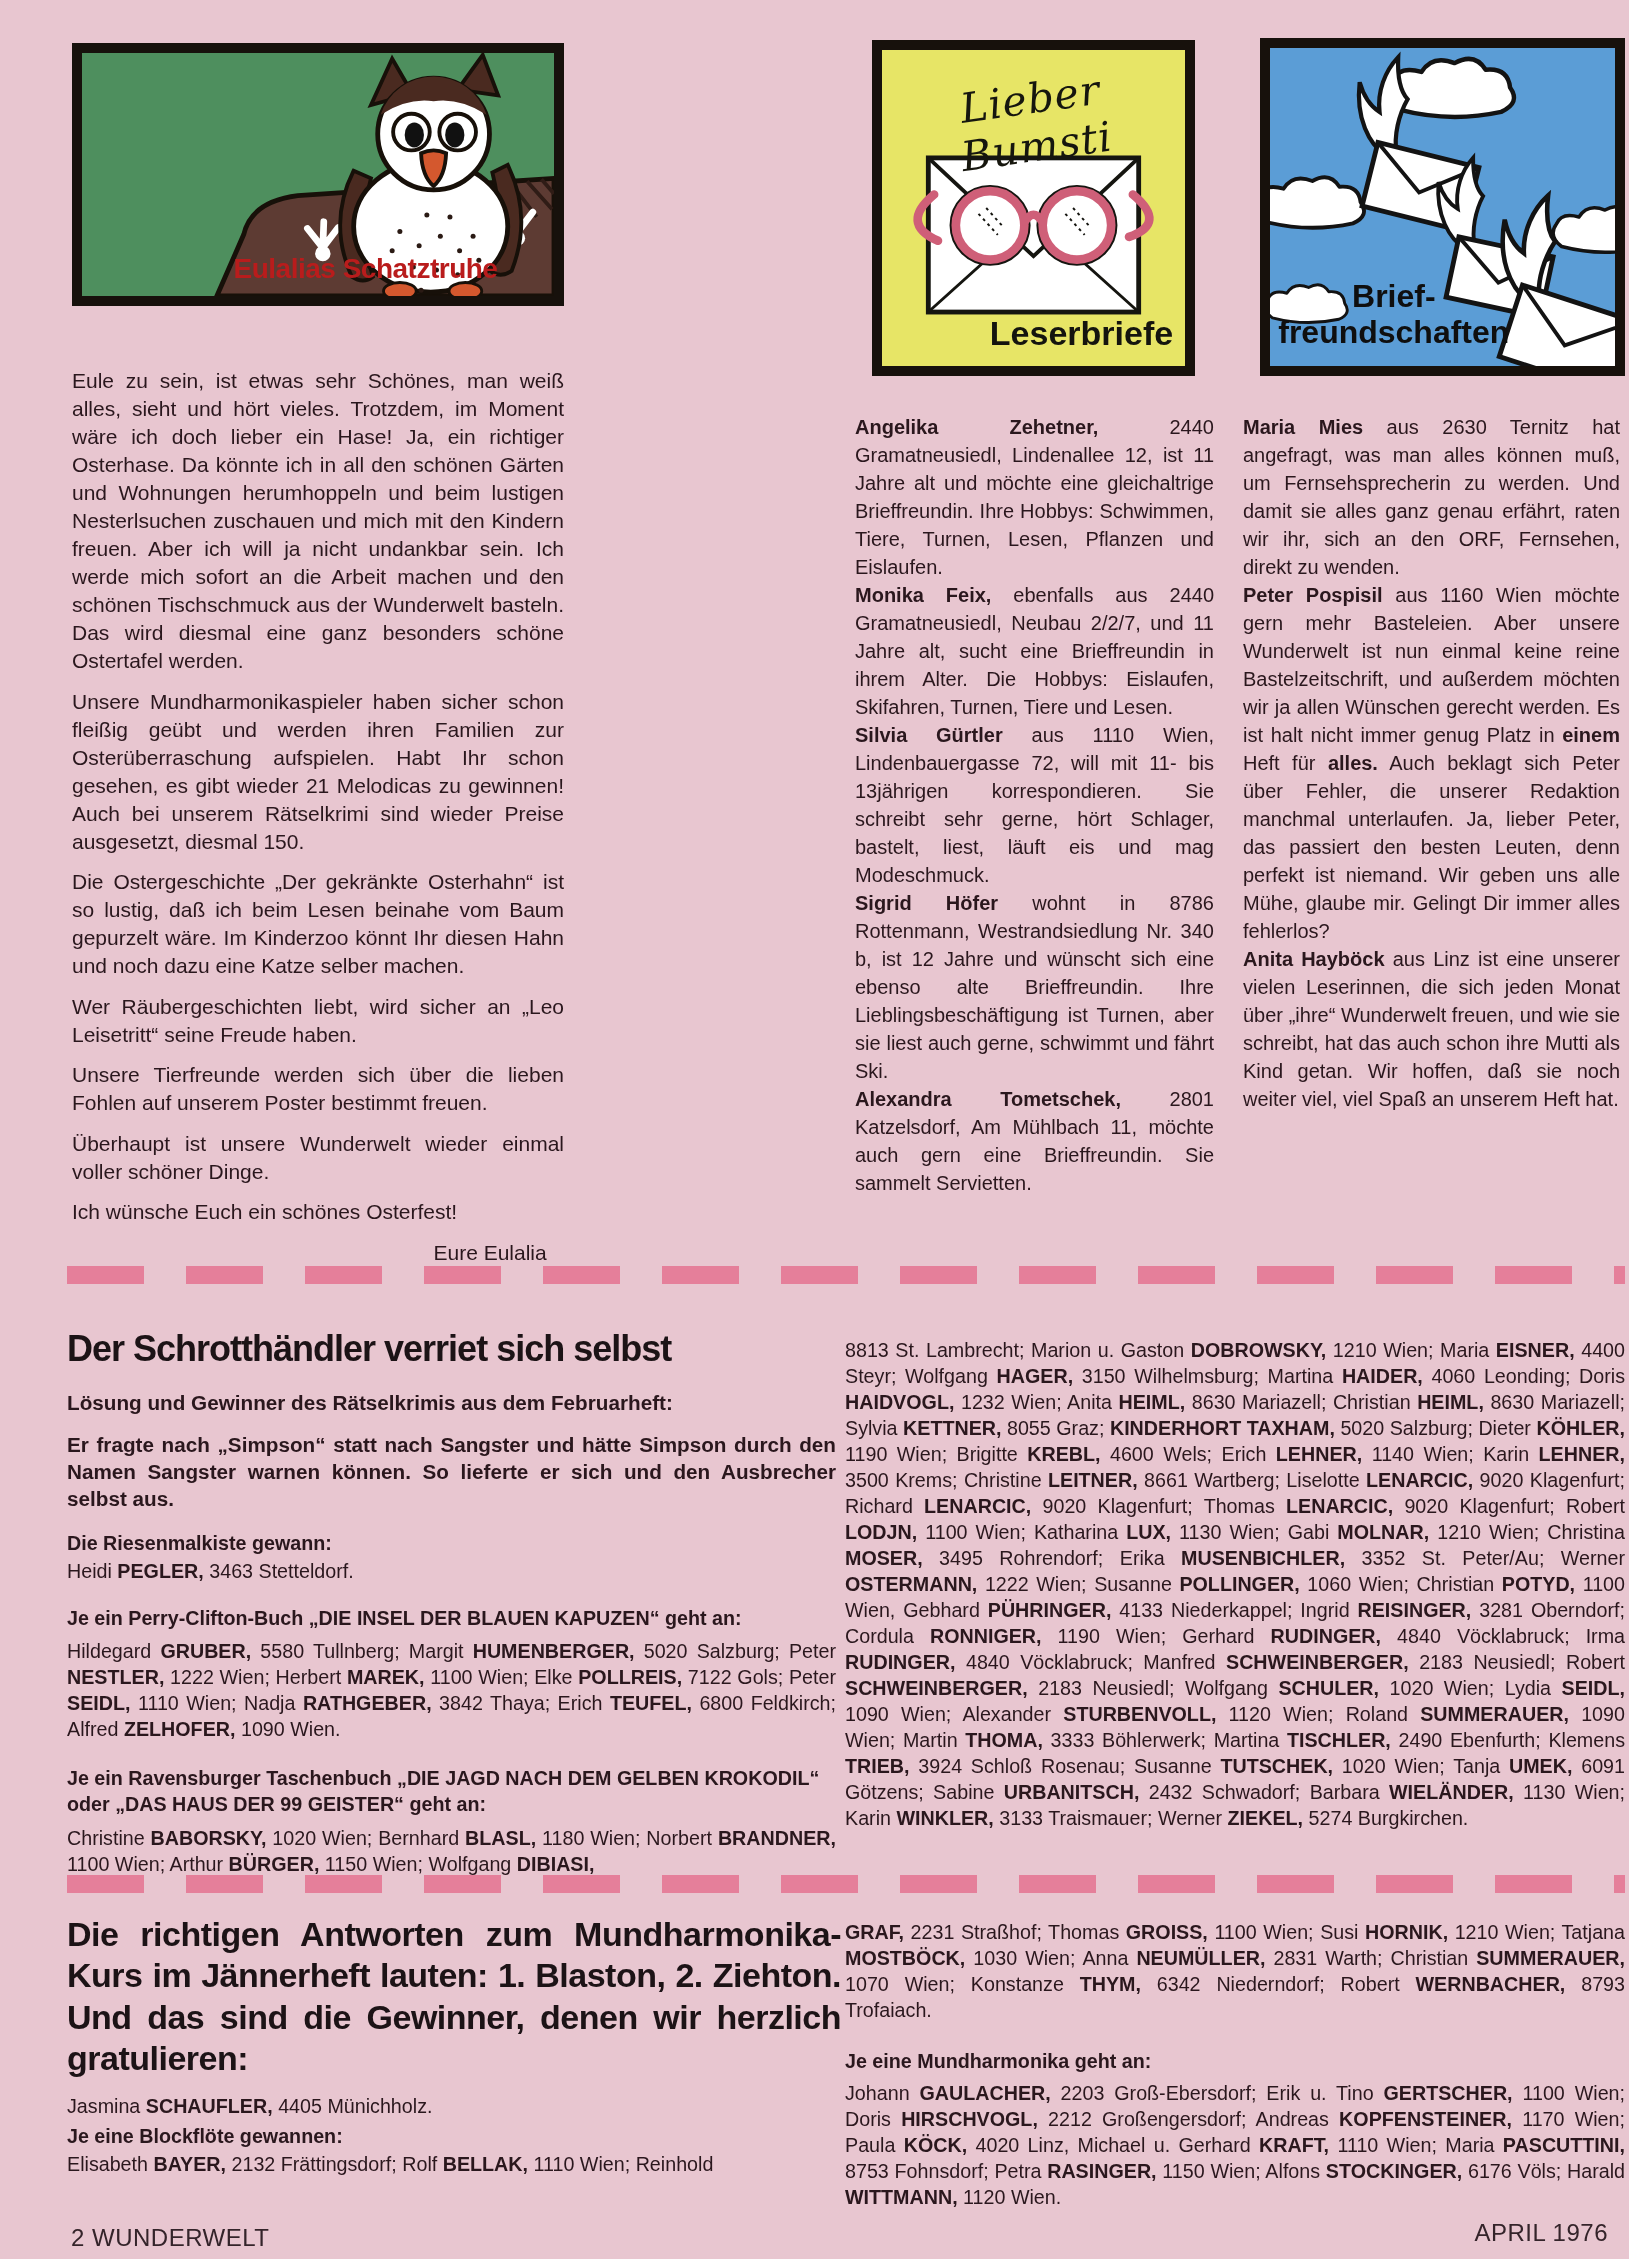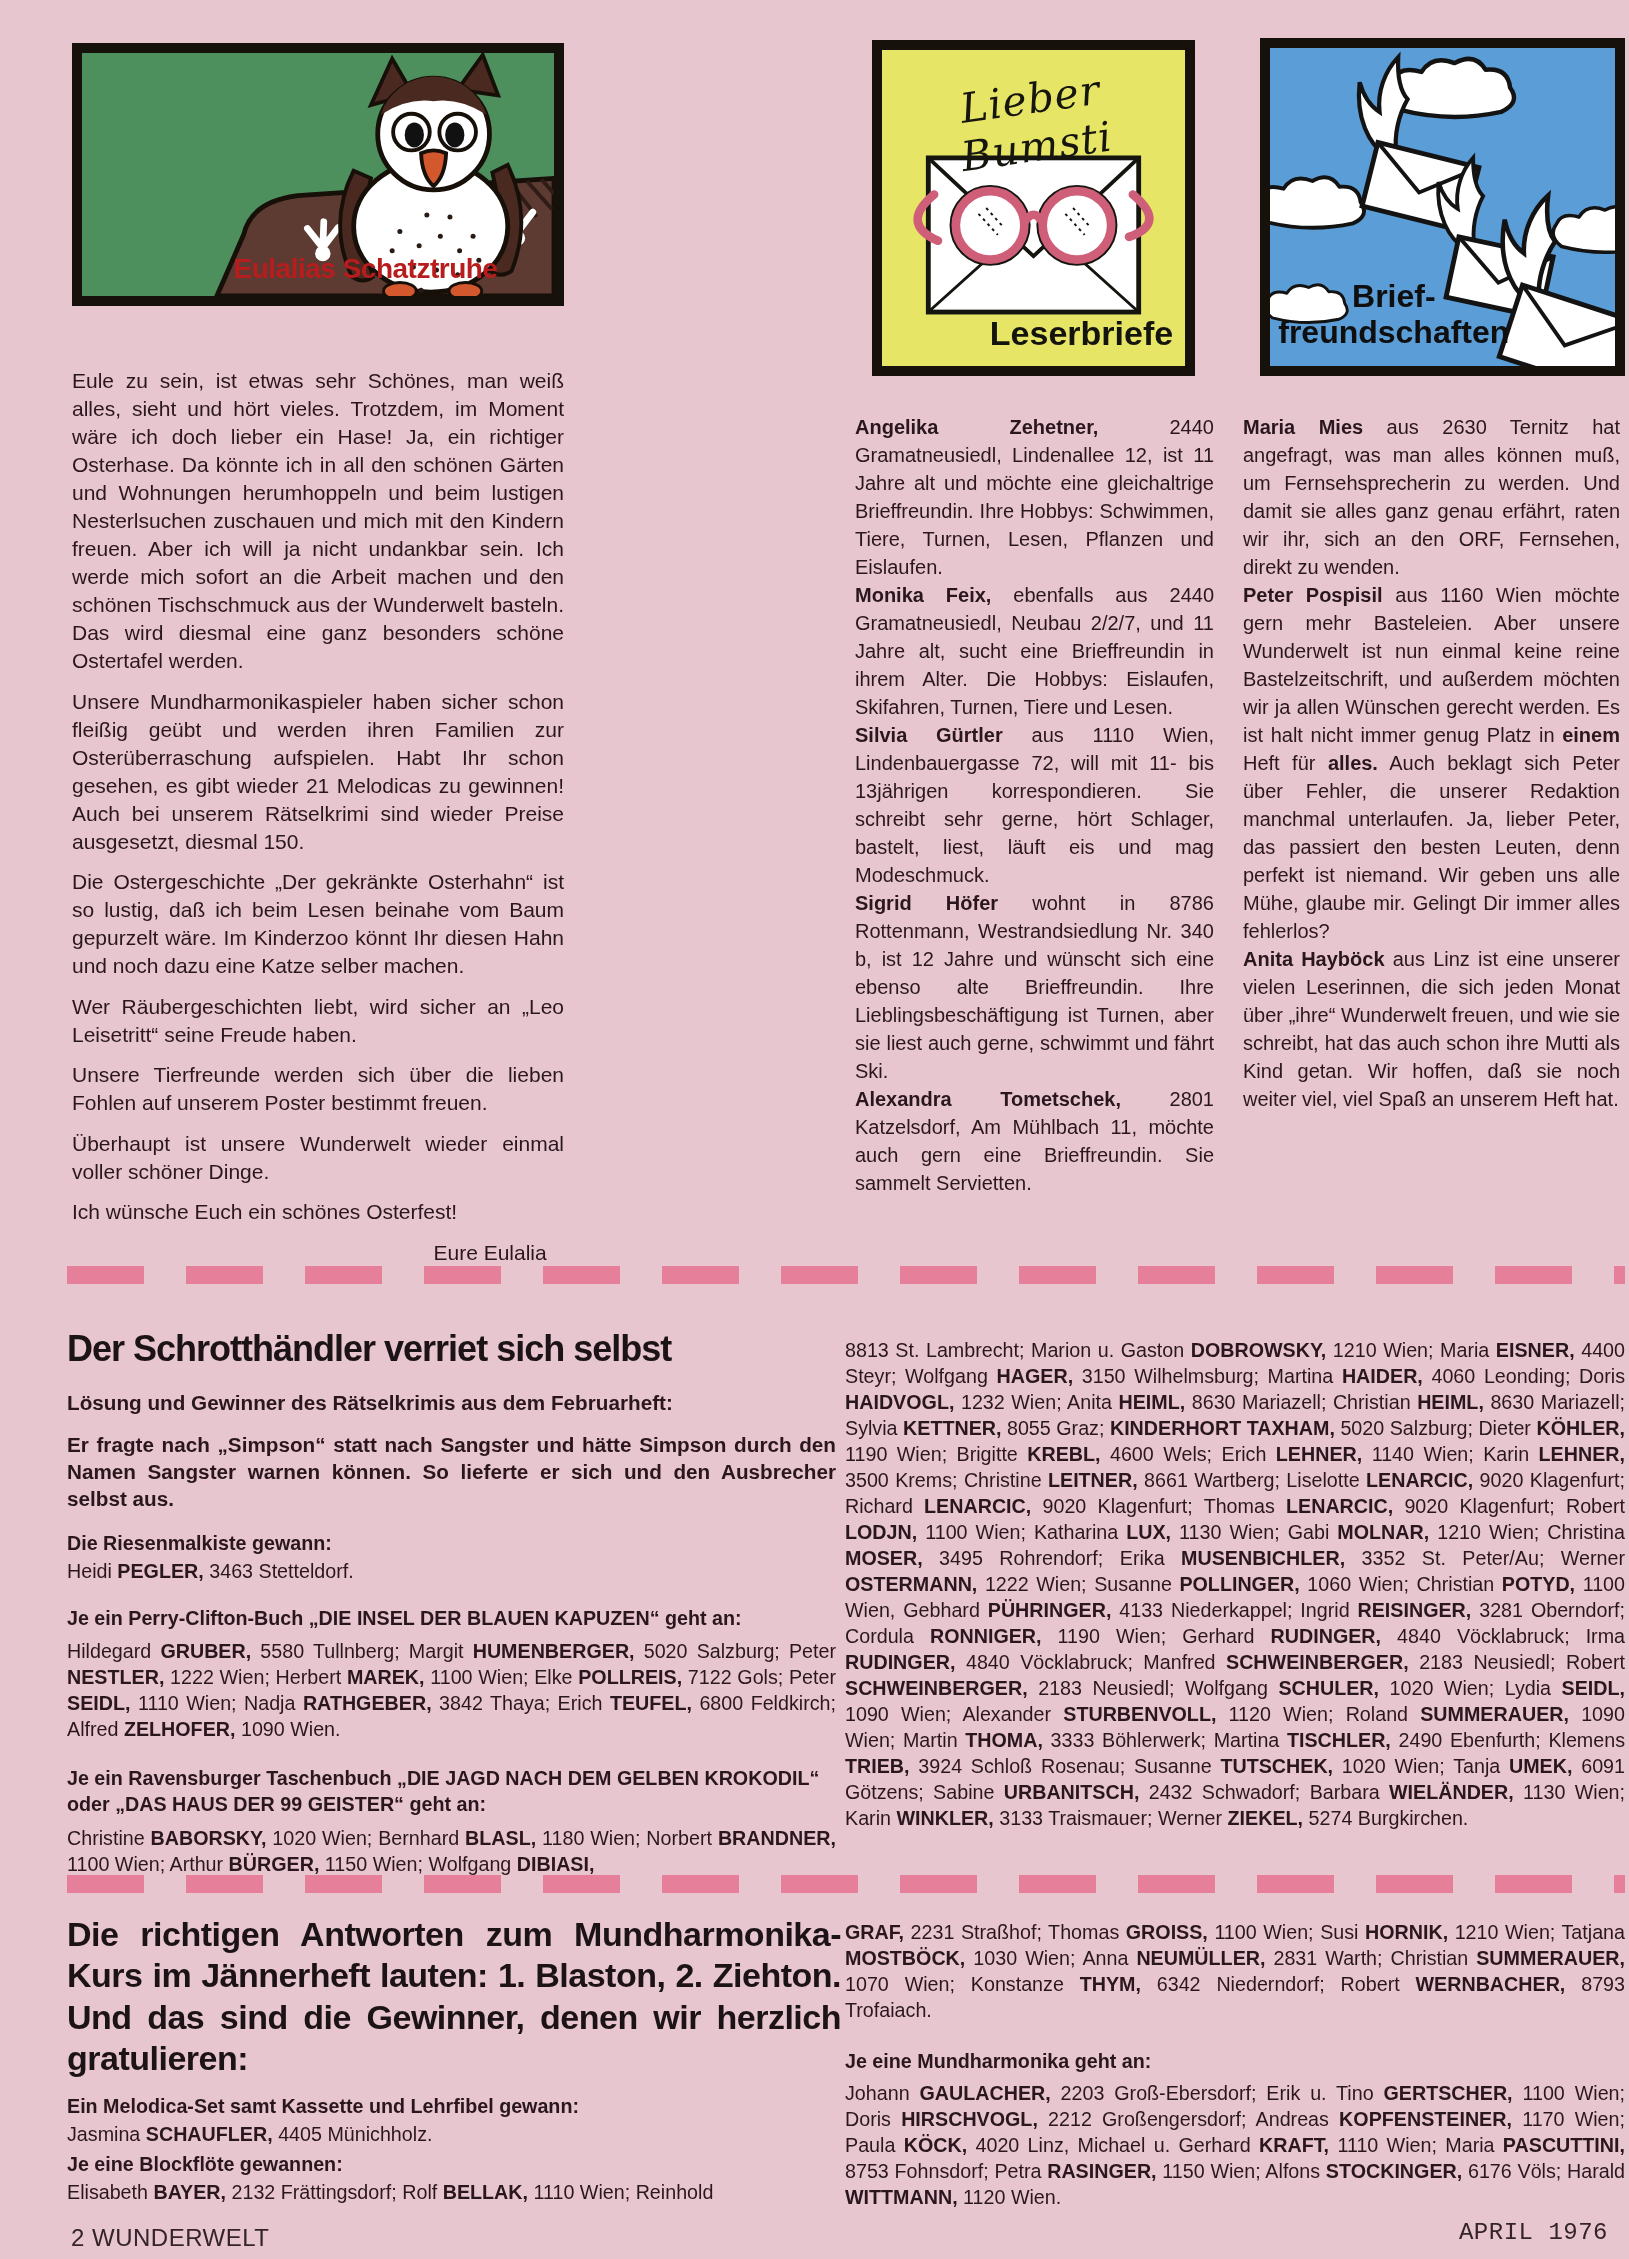--- a/index.html
+++ b/index.html
@@ -43,21 +43,21 @@
   .krimi-right{left:845px;top:1337px;width:780px;font-size:19.7px;line-height:26px;
                text-align:justify;hyphens:auto;}
   .mund-left{left:67px;top:1914px;width:774px;}
   .mund-left h2{margin:0 0 13.4px 0;font-size:34px;line-height:1.22;letter-spacing:-0.5px;
                 text-align:justify;color:#1c1316;}
   .mund-right{left:845px;top:1919px;width:780px;}
   .mund-right .list{line-height:26px;}
   
   .footer{position:absolute;font-size:24px;color:#34242a;letter-spacing:0.5px;margin-top:32px;}
   .footer-left{left:71px;top:2192px;}
-  .footer-right{right:21px;top:2187px;font-family:Liberation Mono, monospace;}
+  .footer-right{right:21px;top:2187px;}
 </style>
 </head>
 <body>
 
 <div class="page">
 
   <div class="panel panel-owl">
     <svg viewBox="0 0 490 252" preserveAspectRatio="none">
       <rect width="490" height="252" fill="#4e8f5e"></rect>
 
@@ -198,21 +198,20 @@
     <p class="list" style="margin-top:7.7px;">Hildegard <b>GRUBER,</b> 5580 Tullnberg; Margit <b>HUMENBERGER,</b> 5020 Salzburg; Peter <b>NESTLER,</b> 1222 Wien; Herbert <b>MAREK,</b> 1100 Wien; Elke <b>POLLREIS,</b> 7122 Gols; Peter <b>SEIDL,</b> 1110 Wien; Nadja <b>RATHGEBER,</b> 3842 Thaya; Erich <b>TEUFEL,</b> 6800 Feldkirch; Alfred <b>ZELHOFER,</b> 1090 Wien.</p>
     <p class="label" style="margin-top:23px;">Je ein Ravensburger Taschenbuch „DIE JAGD NACH DEM GELBEN KROKODIL“ oder „DAS HAUS DER 99 GEISTER“ geht an:</p>
     <p class="list" style="margin-top:7.7px;">Christine <b>BABORSKY,</b> 1020 Wien; Bernhard <b>BLASL,</b> 1180 Wien; Norbert <b>BRANDNER,</b> 1100 Wien; Arthur <b>BÜRGER,</b> 1150 Wien; Wolfgang <b>DIBIASI,</b></p>
   </div>
   <div class="textblock krimi-right">8813 St. Lambrecht; Marion u. Gaston <b>DOBROWSKY,</b> 1210 Wien; Maria <b>EISNER,</b> 4400 Steyr; Wolfgang <b>HAGER,</b> 3150 Wilhelmsburg; Martina <b>HAIDER,</b> 4060 Leonding; Doris <b>HAIDVOGL,</b> 1232 Wien; Anita <b>HEIML,</b> 8630 Mariazell; Christian <b>HEIML,</b> 8630 Mariazell; Sylvia <b>KETTNER,</b> 8055 Graz; <b>KINDERHORT TAXHAM,</b> 5020 Salzburg; Dieter <b>KÖHLER,</b> 1190 Wien; Brigitte <b>KREBL,</b> 4600 Wels; Erich <b>LEHNER,</b> 1140 Wien; Karin <b>LEHNER,</b> 3500 Krems; Christine <b>LEITNER,</b> 8661 Wartberg; Liselotte <b>LENARCIC,</b> 9020 Klagenfurt; Richard <b>LENARCIC,</b> 9020 Klagenfurt; Thomas <b>LENARCIC,</b> 9020 Klagenfurt; Robert <b>LODJN,</b> 1100 Wien; Katharina <b>LUX,</b> 1130 Wien; Gabi <b>MOLNAR,</b> 1210 Wien; Christina <b>MOSER,</b> 3495 Rohrendorf; Erika <b>MUSENBICHLER,</b> 3352 St. Peter/Au; Werner <b>OSTERMANN,</b> 1222 Wien; Susanne <b>POLLINGER,</b> 1060 Wien; Christian <b>POTYD,</b> 1100 Wien, Gebhard <b>PÜHRINGER,</b> 4133 Niederkappel; Ingrid <b>REISINGER,</b> 3281 Oberndorf; Cordula <b>RONNIGER,</b> 1190 Wien; Gerhard <b>RUDINGER,</b> 4840 Vöcklabruck; Irma <b>RUDINGER,</b> 4840 Vöcklabruck; Manfred <b>SCHWEINBERGER,</b> 2183 Neusiedl; Robert <b>SCHWEINBERGER,</b> 2183 Neusiedl; Wolfgang <b>SCHULER,</b> 1020 Wien; Lydia <b>SEIDL,</b> 1090 Wien; Alexander <b>STURBENVOLL,</b> 1120 Wien; Roland <b>SUMMERAUER,</b> 1090 Wien; Martin <b>THOMA,</b> 3333 Böhlerwerk; Martina <b>TISCHLER,</b> 2490 Ebenfurth; Klemens <b>TRIEB,</b> 3924 Schloß Rosenau; Susanne <b>TUTSCHEK,</b> 1020 Wien; Tanja <b>UMEK,</b> 6091 Götzens; Sabine <b>URBANITSCH,</b> 2432 Schwadorf; Barbara <b>WIELÄNDER,</b> 1130 Wien; Karin <b>WINKLER,</b> 3133 Traismauer; Werner <b>ZIEKEL,</b> 5274 Burgkirchen.</div>
 
   <div class="dashes sep2"></div>
 
   <div class="textblock mund-left" style="text-align:left;">
     <h2>Die richtigen Antworten zum Mundharmonika-Kurs im Jännerheft lauten: 1. Blaston, 2. Ziehton. Und das sind die Gewinner, denen wir herzlich gratulieren:</h2>
-    <p class="label">Ein Melodica-Set samt Kassette und Lehrfibel gewann:</p>
     <p class="list">Jasmina <b>SCHAUFLER,</b> 4405 Münichholz.</p>
     <p class="label" style="margin-top:4px;">Je eine Blockflöte gewannen:</p>
     <p class="list">Elisabeth <b>BAYER,</b> 2132 Frättingsdorf; Rolf <b>BELLAK,</b> 1110 Wien; Reinhold</p>
   </div>
   <div class="textblock mund-right" style="text-align:left;">
     <p class="list"><b>GRAF,</b> 2231 Straßhof; Thomas <b>GROISS,</b> 1100 Wien; Susi <b>HORNIK,</b> 1210 Wien; Tatjana <b>MOSTBÖCK,</b> 1030 Wien; Anna <b>NEUMÜLLER,</b> 2831 Warth; Christian <b>SUMMERAUER,</b> 1070 Wien; Konstanze <b>THYM,</b> 6342 Niederndorf; Robert <b>WERNBACHER,</b> 8793 Trofaiach.</p>
     <p class="label" style="margin-top:25px;">Je eine Mundharmonika geht an:</p>
     <p class="list" style="margin-top:5.8px;">Johann <b>GAULACHER,</b> 2203 Groß-Ebersdorf; Erik u. Tino <b>GERTSCHER,</b> 1100 Wien; Doris <b>HIRSCHVOGL,</b> 2212 Großengersdorf; Andreas <b>KOPFENSTEINER,</b> 1170 Wien; Paula <b>KÖCK,</b> 4020 Linz, Michael u. Gerhard <b>KRAFT,</b> 1110 Wien; Maria <b>PASCUTTINI,</b> 8753 Fohnsdorf; Petra <b>RASINGER,</b> 1150 Wien; Alfons <b>STOCKINGER,</b> 6176 Völs; Harald <b>WITTMANN,</b> 1120 Wien.</p>
   </div>
 

